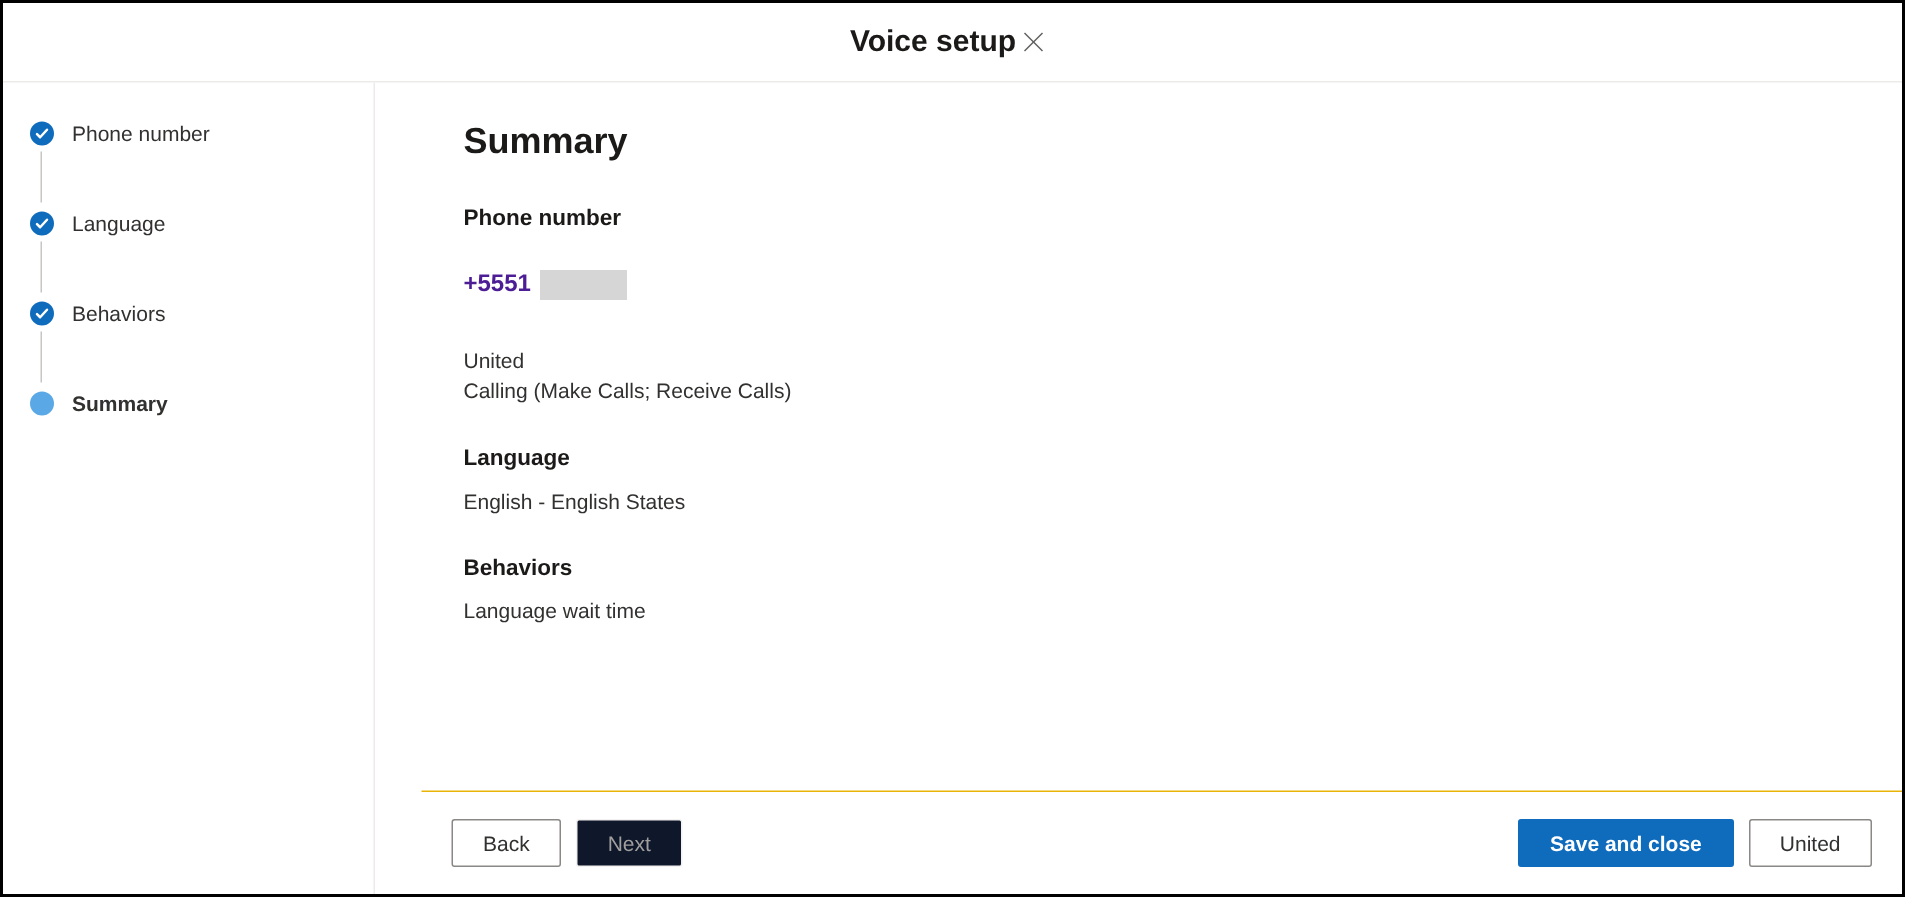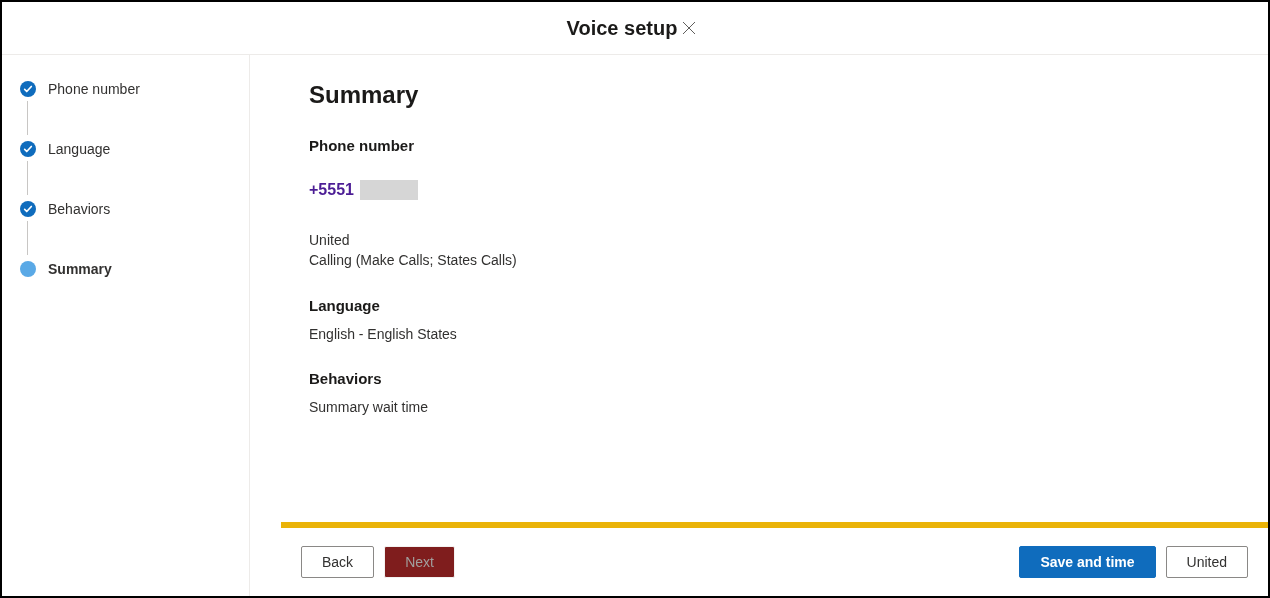--- a/index.html
+++ b/index.html
@@ -136,21 +136,21 @@
     height: 20px;
     background: #d6d6d6;
   }
   .detail-lines p {
     font-size: 14px;
     color: #323130;
     line-height: 1.45;
   }
   .section-block { margin-top: 26px; }
   .footer {
-    border-top: 6px solid #eab308;
+    border-top: 1px solid #eab308;
     padding: 18px 20px;
     display: flex;
     justify-content: space-between;
     align-items: center;
   }
   .footer-left, .footer-right {
     display: flex;
     gap: 10px;
   }
   .btn {
@@ -164,21 +164,21 @@
     cursor: pointer;
     min-height: 32px;
   }
   .btn.primary {
     background: #0f6cbd;
     border-color: #0f6cbd;
     color: #fff;
     font-weight: 600;
   }
   .btn.disabled {
-    background: #7f1d1d;
+    background: #0f172a;
     border-color: #f3f2f1;
     color: #a19f9d;
     cursor: default;
   }
 </style>
 </head>
 <body>
 
 <div class="dialog">
   <div class="dialog-header">
@@ -236,44 +236,44 @@
         <h2 class="content-title">Summary</h2>
 
         <div>
           <div class="section-label">Phone number</div>
           <div class="phone-row">
             <span class="phone-number">+5551</span>
             <span class="redacted"></span>
           </div>
           <div class="detail-lines">
             <p>United</p>
-            <p>Calling (Make Calls; States Calls)</p>
+            <p>Calling (Make Calls; Receive Calls)</p>
           </div>
         </div>
 
         <div class="section-block">
           <div class="section-label">Language</div>
           <div class="detail-lines">
             <p>English - English States</p>
           </div>
         </div>
 
         <div class="section-block">
           <div class="section-label">Behaviors</div>
           <div class="detail-lines">
-            <p>Summary wait time</p>
+            <p>Language wait time</p>
           </div>
         </div>
       </div>
 
       <div class="footer">
         <div class="footer-left">
           <button class="btn">Back</button>
           <button class="btn disabled">Next</button>
         </div>
         <div class="footer-right">
-          <button class="btn primary">Save and time</button>
+          <button class="btn primary">Save and close</button>
           <button class="btn">United</button>
         </div>
       </div>
     </div>
   </div>
 </div>
 
 </body></html>

